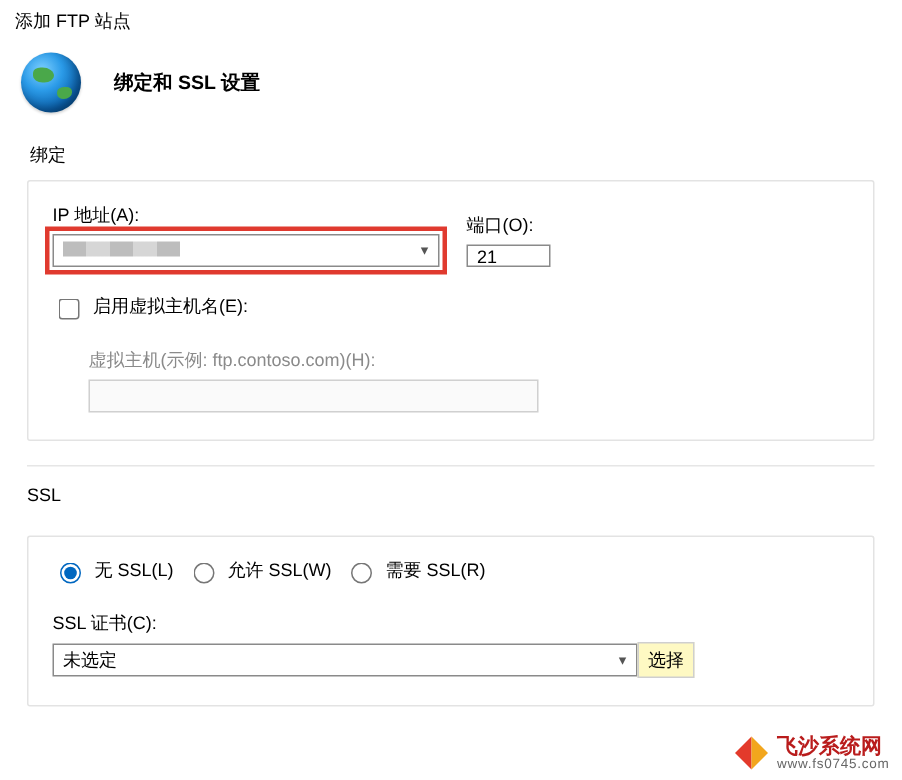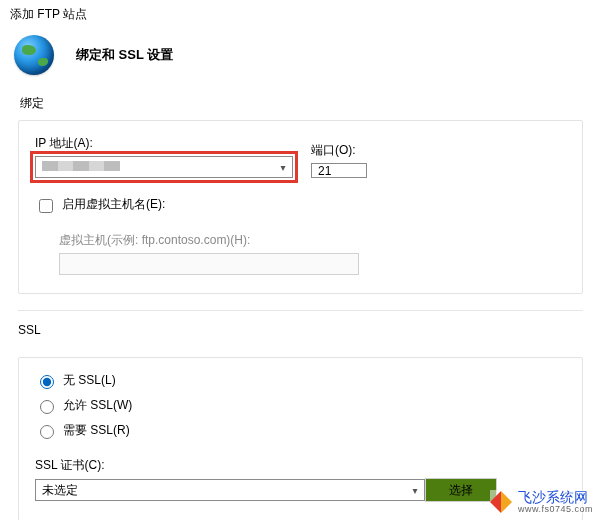--- a/index.html
+++ b/index.html
@@ -25,33 +25,33 @@
 .redact{display:inline-block;width:78px;height:10px;background:linear-gradient(90deg,#bdbdbd 0 20%,#d6d6d6 20% 40%,#bdbdbd 40% 60%,#d6d6d6 60% 80%,#bdbdbd 80% 100%);filter:blur(.4px)}
 .chk-row{display:flex;align-items:flex-start;gap:6px;margin-top:18px}
 input[type=checkbox]{width:14px;height:14px;accent-color:#0067c0}
 .vh-label{color:#8a8a8a;margin:16px 0 4px 24px}
 .vh-input{margin-left:24px;width:300px;height:22px;border:1px solid #d0d0d0;background:#fafafa;padding:0 6px;font:inherit;box-sizing:border-box}
 .sep{border:none;border-top:1px solid #e6e6e6;margin:16px 0 12px 0}
 .autostart{display:flex;align-items:center;gap:6px}
 input[type=checkbox].blue{accent-color:#0067c0}
 .ssl-group{margin-top:12px}
 .ssl-title{margin-bottom:20px}
-.radios{display:flex;flex-direction:column;gap:8px;margin-bottom:18px}
+.radios{display:flex;gap:8px;margin-bottom:18px}
 .radio-row{display:flex;align-items:center;gap:6px}
 input[type=radio]{width:14px;height:14px;accent-color:#0067c0}
 .cert-label{margin:4px 0 4px 0}
 .cert-row{display:flex;align-items:center;}
 .cert-combo{width:390px}
-.btn{height:24px;padding:0 23px;border:1px solid #cfcfcf;background:#4d7c0f;font:inherit}
+.btn{height:24px;padding:0 6px;border:1px solid #cfcfcf;background:#fef9c3;font:inherit}
 .watermark{position:absolute;right:8px;bottom:6px;display:flex;align-items:center;gap:6px;background:rgba(255,255,255,.5)}
 .wm-icon{width:22px;height:22px;position:relative}
 .wm-icon .a{position:absolute;left:0;top:0;border-left:11px solid #e33a2b;border-top:11px solid transparent;border-bottom:11px solid transparent;transform:scaleX(-1)}
 .wm-icon .b{position:absolute;right:0;top:0;border-left:11px solid #f2a61d;border-top:11px solid transparent;border-bottom:11px solid transparent}
 .wm-text{display:flex;flex-direction:column;line-height:1.05}
-.wm-main{font-size:14px;font-weight:400;color:#1d4ed8}
+.wm-main{font-size:14px;font-weight:700;color:#b91c1c}
 .wm-sub{font-size:9px;color:#666;letter-spacing:.5px}
 </style>
 </head>
 <body>
 <div class="window">
 
   <div class="titlebar">添加 FTP 站点</div>
 
   <div class="header">
     <div class="globe"></div>

